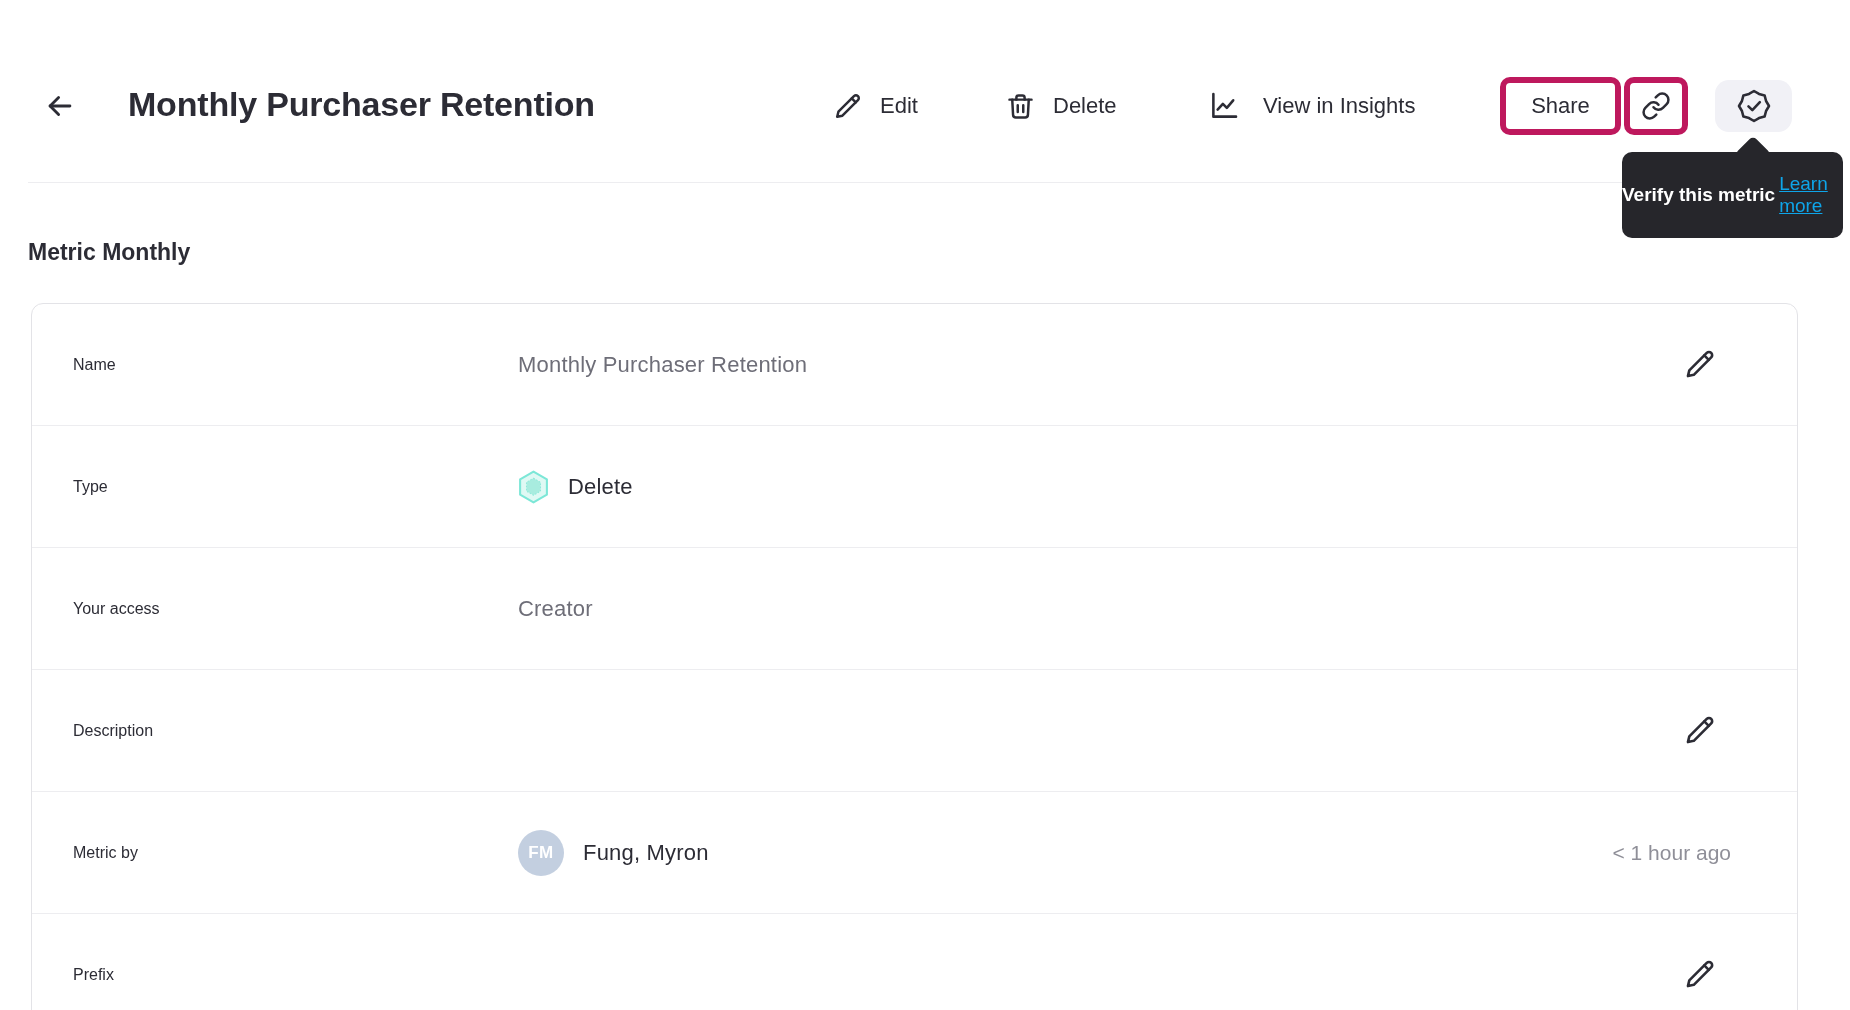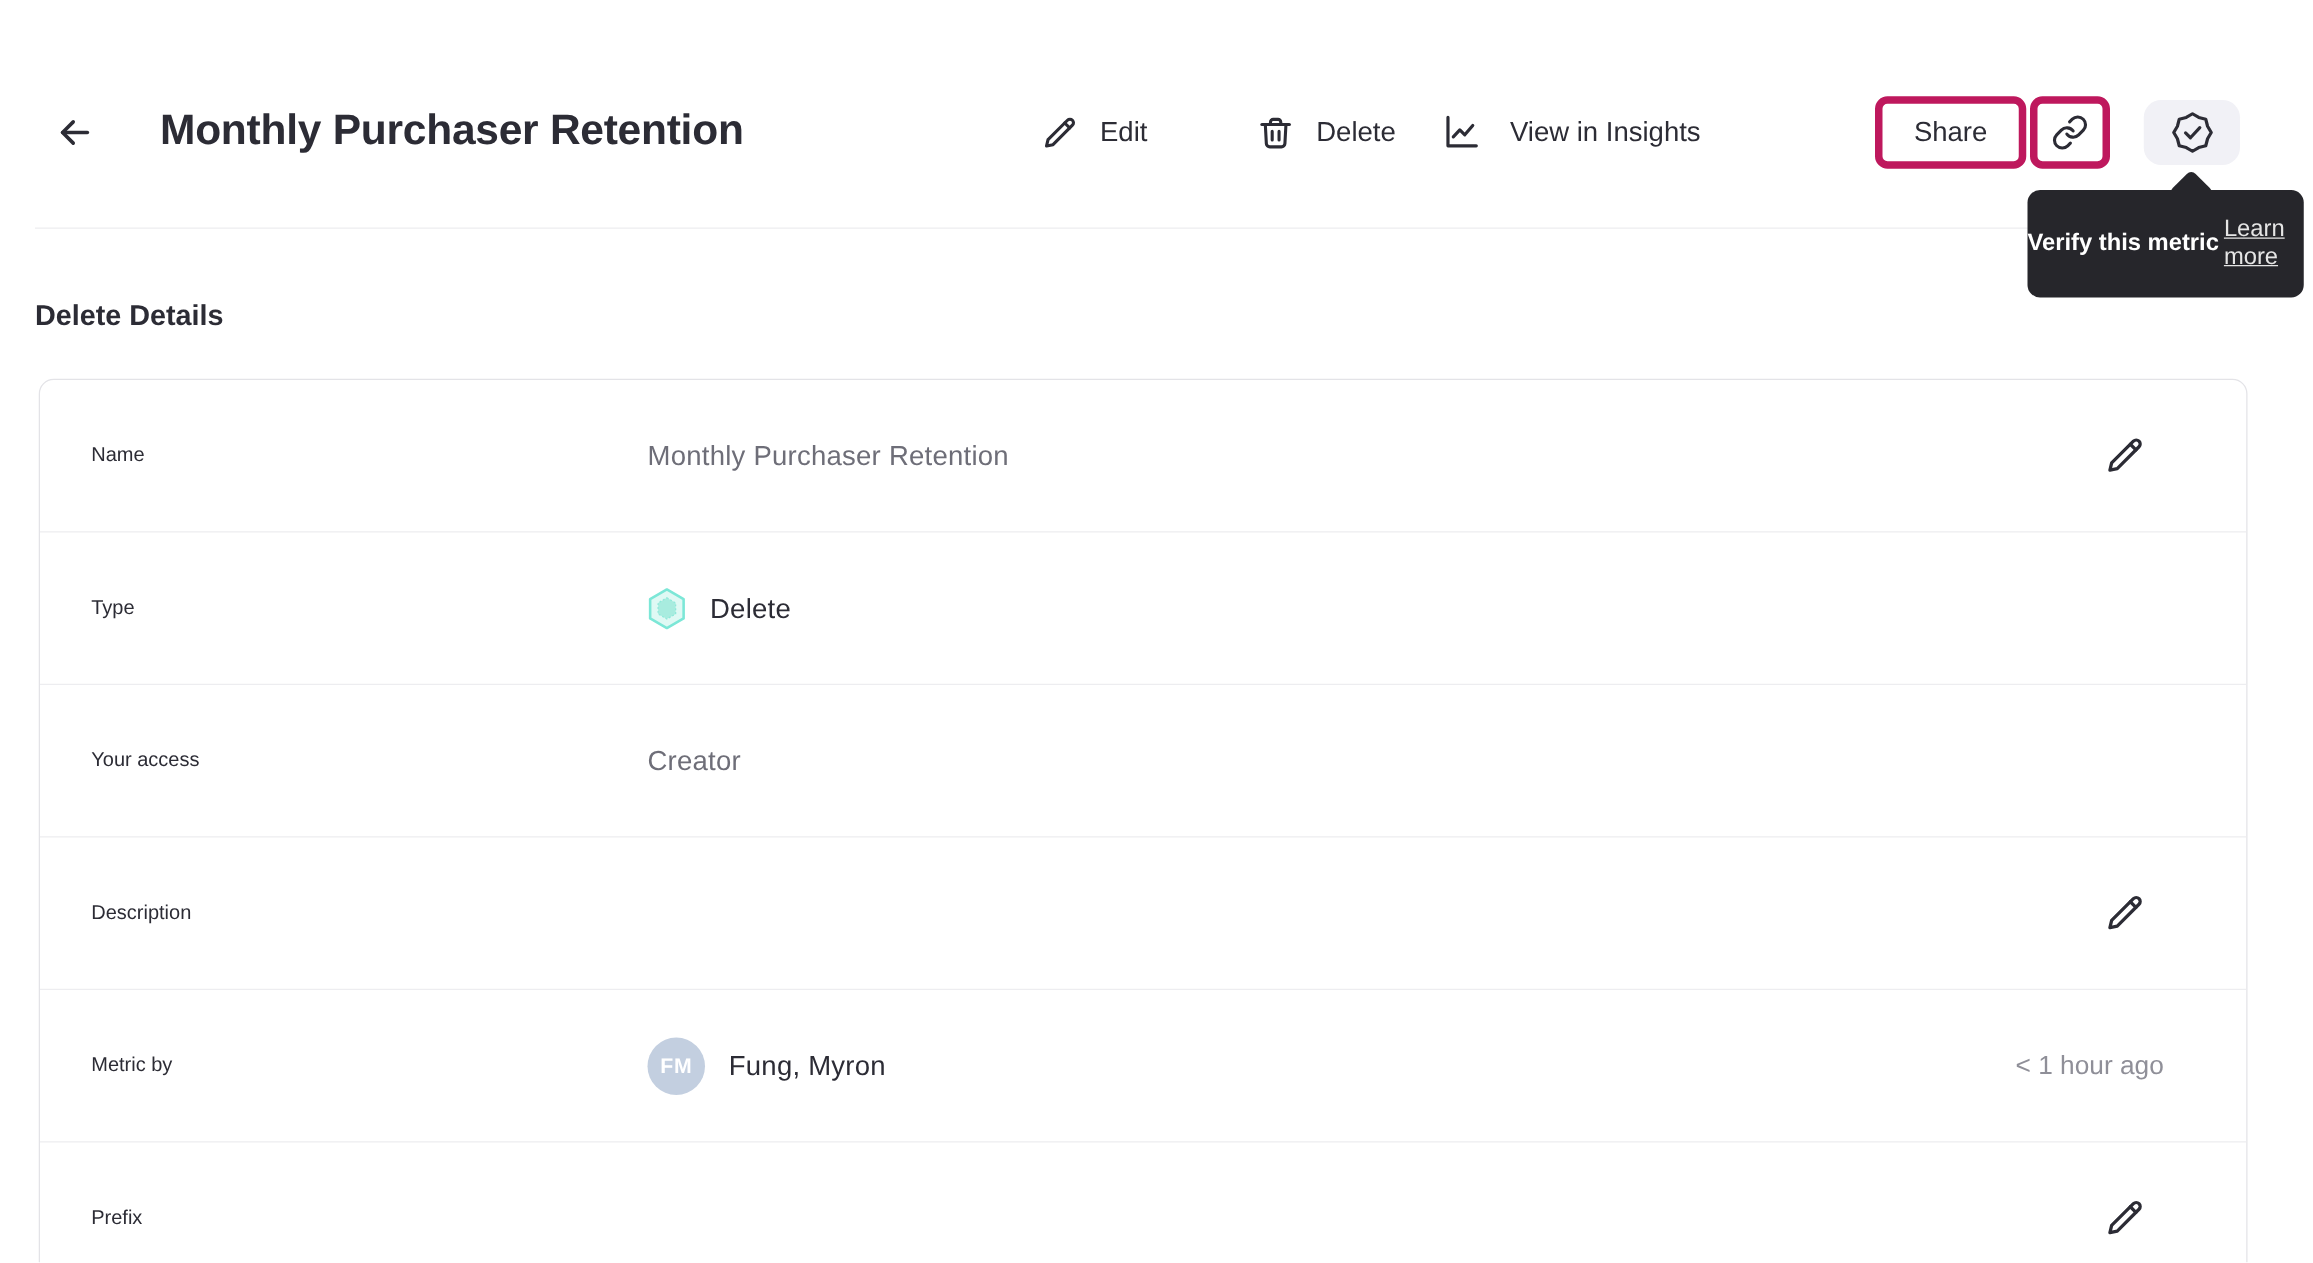--- a/index.html
+++ b/index.html
@@ -7,39 +7,39 @@
          font-family:"Liberation Sans",sans-serif;color:#2c2c35;padding-left:12px;}
   svg{display:block;}
 
   
   .back-btn{position:absolute;left:40px;top:86px;width:40px;height:40px;display:flex;
             align-items:center;justify-content:center;cursor:pointer;}
   .page-title{position:absolute;left:128px;top:85px;font-size:34px;font-weight:700;
               letter-spacing:-0.2px;white-space:nowrap;}
   .action{position:absolute;top:78px;height:56px;display:flex;align-items:center;gap:16px;
           font-size:22px;font-weight:500;cursor:pointer;white-space:nowrap;}
-  #action-edit{left:831px;} #action-delete{left:1004px;} #action-insights{left:1152px;gap:22px;}
+  #action-edit{left:831px;} #action-delete{left:1004px;} #action-insights{left:1207px;gap:22px;}
   .btn-box{position:absolute;top:77px;height:58px;border:6px solid #be185d;border-radius:10px;
            background:#fff;display:flex;align-items:center;justify-content:center;cursor:pointer;
            font-size:22px;font-weight:500;box-sizing:border-box;}
   #btn-share{left:1500px;width:121px;}
   #btn-link{left:1624px;width:64px;}
   #btn-verify{position:absolute;left:1715px;top:80px;width:77px;height:52px;background:#f1f1f6;
               border:none;border-radius:14px;display:flex;align-items:center;justify-content:center;
               cursor:pointer;}
   .header-divider{position:absolute;left:28px;top:182px;width:1770px;height:1px;background:#ededf0;}
 
   
   .tooltip-arrow{position:absolute;left:1740px;top:141px;width:26px;height:26px;background:#26262b;
                  border-radius:5px;transform:rotate(45deg);z-index:4;}
   .tooltip{position:absolute;left:1622px;top:152px;width:221px;height:86px;background:#26262b;
            border-radius:10px;z-index:5;display:flex;flex-direction:row;align-items:center;
            justify-content:center;gap:4px;}
   .tooltip-title{font-size:19px;font-weight:700;color:#ffffff;white-space:nowrap;}
-  .tooltip-link{font-size:19px;font-weight:500;color:#e5e5e5;text-decoration:underline;cursor:pointer;}
+  .tooltip-link{font-size:19px;font-weight:500;color:#0ea5e9;text-decoration:underline;cursor:pointer;}
 
   
   .section-heading{position:absolute;left:28px;top:239px;font-size:23px;font-weight:700;}
 
   
   .card{position:absolute;left:31px;top:303px;width:1765px;height:740px;background:#fff;
         border:1px solid #e3e3e7;border-radius:12px;box-sizing:content-box;}
   .row{position:relative;height:121px;border-bottom:1px solid #ededf0;}
   .row:last-child{border-bottom:none;}
   .row-label{position:absolute;left:41px;top:50%;transform:translateY(-50%);
@@ -127,21 +127,21 @@
   </div>
 
   <div class="header-divider"></div>
 
   <div class="tooltip-arrow"></div>
   <div class="tooltip">
     <div class="tooltip-title">Verify this metric</div>
     <div class="tooltip-link">Learn more</div>
   </div>
 
-  <div class="section-heading">Delete Details</div>
+  <div class="section-heading">Metric Monthly</div>
 
   <div class="card">
 
     <div class="row">
       <div class="row-label">Name</div>
       <div class="row-value gray">Monthly Purchaser Retention</div>
       <div class="row-edit">
         <span>
           <svg width="37" height="37" viewBox="0 0 24 24" fill="none" stroke="#2c2c35" stroke-width="1.7" stroke-linecap="round" stroke-linejoin="round">
             <path d="M4.5 19.5l.9-3.7L16.7 4.5a2.05 2.05 0 0 1 2.9 2.9L8.3 18.7l-3.8.8z"></path>

